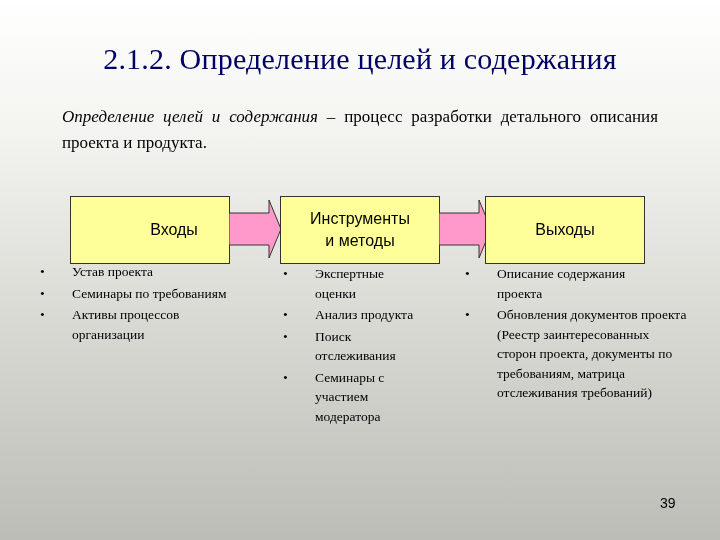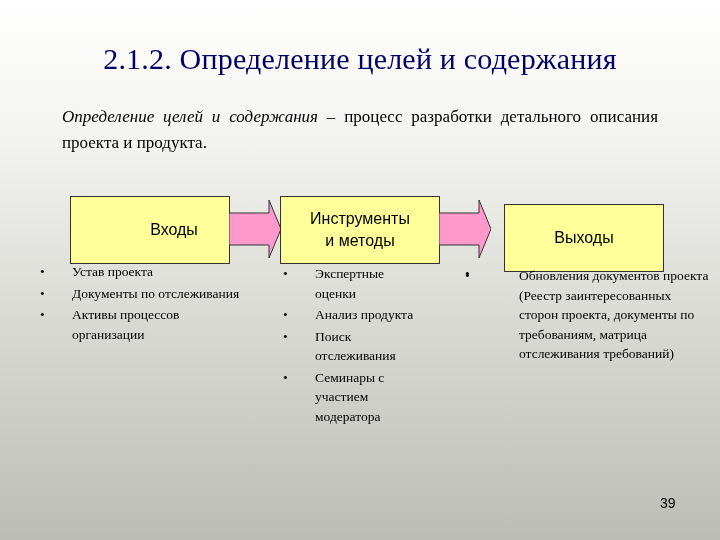--- a/index.html
+++ b/index.html
@@ -67,35 +67,35 @@
 
 <div class="box" style="left:280px;justify-content:center;">
   <span>Инструменты
 и методы</span>
 </div>
 
 <svg class="arrow" style="left:439px;" viewBox="0 0 52 58">
   <polygon points="0,13 40,13 40,0 52,29 40,58 40,45 0,45" fill="#ff99cc" stroke="#333" stroke-width="1"></polygon>
 </svg>
 
-<div class="box" style="left:504px;margin-top:8px;">
+<div class="box" style="left:485px;">
   <span>Выходы</span>
 </div>
 
 <ul class="list" style="left:40px; width:230px;">
   <li><span class="bullet">•</span><span>Устав проекта</span></li>
-  <li><span class="bullet">•</span><span>Документы по отслеживания</span></li>
+  <li><span class="bullet">•</span><span>Семинары по требованиям</span></li>
   <li><span class="bullet">•</span><span style="display:inline-block; width:150px;">Активы процессов организации</span></li>
 </ul>
 
 <ul class="list" style="left:283px; width:160px; top:264px;">
   <li><span class="bullet">•</span><span style="display:inline-block; width:95px;">Экспертные оценки</span></li>
   <li><span class="bullet">•</span><span>Анализ продукта</span></li>
   <li><span class="bullet">•</span><span style="display:inline-block; width:95px;">Поиск отслеживания</span></li>
   <li><span class="bullet">•</span><span style="display:inline-block; width:95px;">Семинары с участием модератора</span></li>
 </ul>
 
 <ul class="list" style="left:465px; width:230px; top:264px;">
-  <li><span class="bullet">•</span></li>
-  <li><span class="bullet">•</span><span style="display:inline-block; width:192px;margin-left:22px;">Обновления документов проекта (Реестр заинтересованных сторон проекта, документы по требованиям, матрица отслеживания требований)</span></li>
+  <li><span class="bullet">•</span><span style="display:inline-block; width:170px;">Описание содержания проекта</span></li>
+  <li><span class="bullet">•</span><span style="display:inline-block; width:192px;">Обновления документов проекта (Реестр заинтересованных сторон проекта, документы по требованиям, матрица отслеживания требований)</span></li>
 </ul>
 
 <div class="page-num">39</div>
 
 </body></html>

